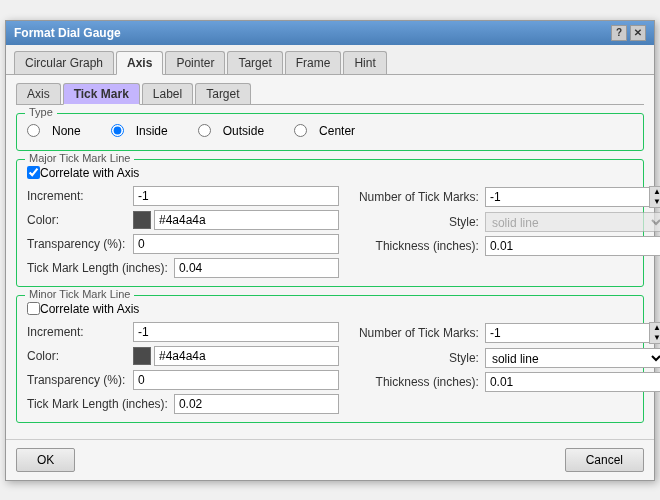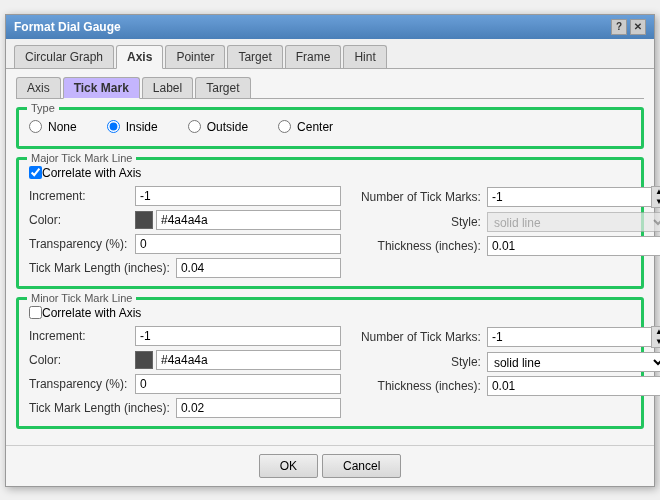--- a/index.html
+++ b/index.html
@@ -90,21 +90,21 @@
       border-radius: 3px 3px 0 0;
     }
     .tab-inner.active {
       background: #c4b5fd;
       font-weight: bold;
       border-bottom: 1px solid #f5f5f5;
       margin-bottom: -1px;
       z-index: 1;
     }
     .section {
-      border: 3px solid #22c55e;
+      border: 1px solid #22c55e;
       border-radius: 3px;
       padding: 6px 10px 8px 10px;
       margin-bottom: 8px;
       position: relative;
     }
     .section-label {
       position: absolute;
       top: -8px;
       left: 8px;
       background: #f5f5f5;
@@ -114,21 +114,21 @@
     }
     .radio-group {
       display: flex;
       gap: 30px;
       align-items: center;
       padding: 4px 0;
     }
     .radio-item {
       display: flex;
       align-items: center;
-      gap: 6px;
+      gap: 12px;
       justify-content: flex-end;
     }
     .radio-item input[type="radio"] {
       margin: 0;
     }
     .checkbox-row {
       display: flex;
       align-items: center;
       gap: 0;
       margin-bottom: 6px;
@@ -219,21 +219,21 @@
       height: 10px;
       font-size: 8px;
       display: flex;
       align-items: center;
       justify-content: center;
       cursor: pointer;
       line-height: 1;
     }
     .dialog-footer {
       display: flex;
-      justify-content: center;
+      justify-content: space-between;
       gap: 4px;
       padding: 8px 10px;
       border-top: 1px solid #ccc;
     }
     .footer-btn {
       padding: 4px 20px;
       border: 1px solid #999;
       background: linear-gradient(to bottom, #f0f0f0, #d8d8d8);
       cursor: pointer;
       font-size: 12px;

